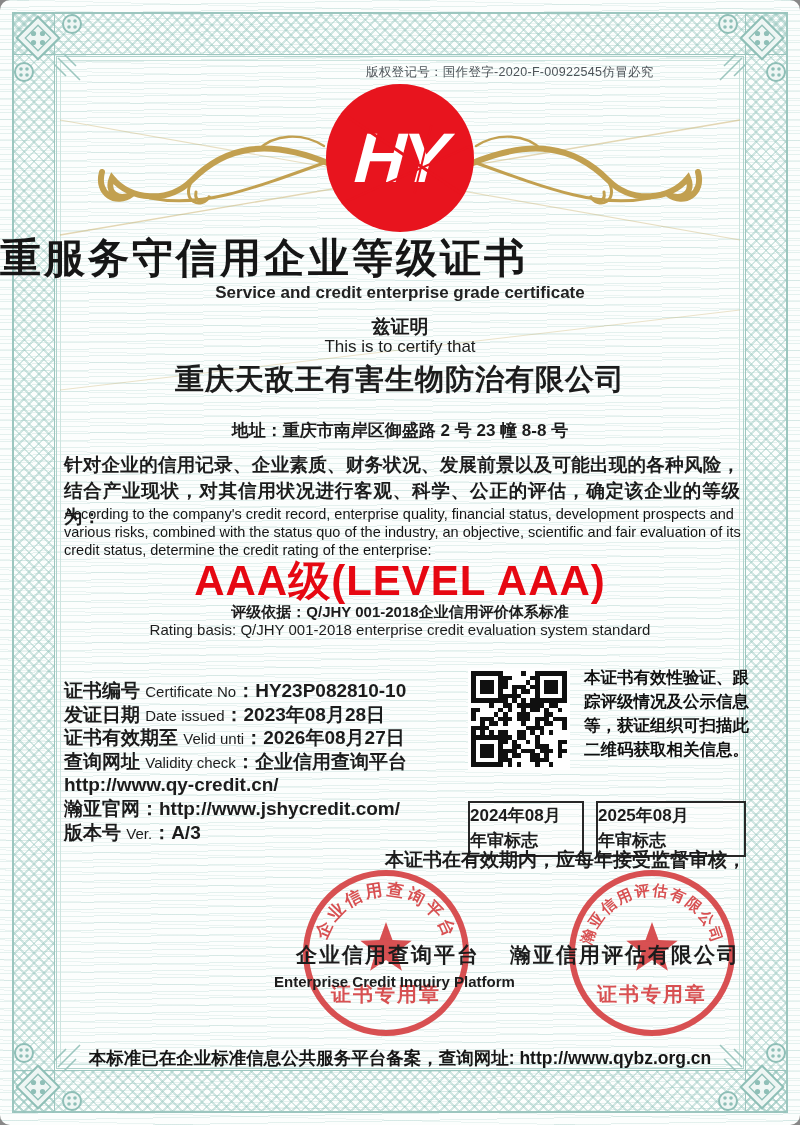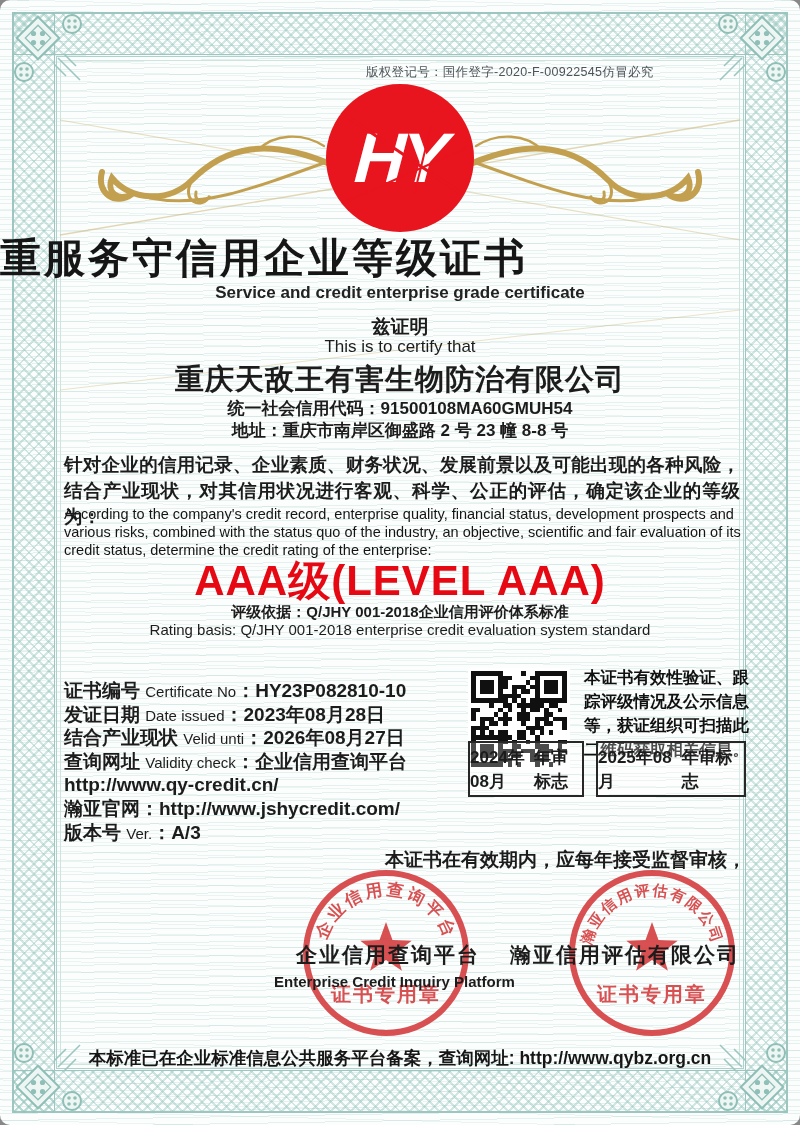--- a/index.html
+++ b/index.html
@@ -55,22 +55,22 @@
   
   .details{position:absolute;left:64px;top:675px;width:400px;}
   .detail-row{height:23.6px;line-height:32px;font-size:19px;font-weight:600;white-space:nowrap;}
   .detail-row .en{font-size:15px;font-weight:400;}
   
   .qr{position:absolute;left:468px;top:668px;width:102px;height:102px;background:#fff;padding:3px;box-sizing:border-box;
       display:grid;grid-template-columns:repeat(21,1fr);grid-template-rows:repeat(21,1fr);}
   .qm{background:transparent;}
   .qm.on{background:#101010;}
   .qr-note{position:absolute;left:584px;top:666px;width:166px;font-size:16.5px;font-weight:600;line-height:1.45;color:#101010;}
-  .year-box{position:absolute;top:741px;height:56px;border:2px solid #272727;box-sizing:border-box;
-      display:flex;align-items:flex-end;justify-content:center;font-size:17px;font-weight:600;line-height:1.45;background:rgba(255,255,255,.25);}
+  .year-box{position:absolute;top:801px;height:56px;border:2px solid #272727;box-sizing:border-box;
+      display:flex;flex-direction:column;align-items:flex-start;justify-content:center;font-size:17px;font-weight:600;line-height:1.45;background:rgba(255,255,255,.25);}
   .year-box.b1{left:468px;width:116px;}
   .year-box.b2{left:596px;width:150px;}
   .supervision{position:absolute;right:54px;top:845px;text-align:right;font-size:19px;font-weight:600;line-height:1.55;}
   
   .stamp{position:absolute;width:176px;height:176px;opacity:.88;}
   .stamp.s1{left:298px;top:865px;}
   .stamp.s2{left:564px;top:865px;}
   .org{position:absolute;text-align:center;}
   .org.o1{left:274px;width:228px;top:941px;}
   .org.o2{left:500px;width:250px;top:941px;}
@@ -217,34 +217,33 @@
     <div class="crack c1"></div>
     <div class="crack c2"></div>
     <div class="crack c3"></div>
   </div>
 
   <div class="title-zh">重服务守信用企业等级证书</div>
   <div class="title-en">Service and credit enterprise grade certificate</div>
   <div class="certify-zh">兹证明</div>
   <div class="certify-en">This is to certify that</div>
   <div class="company-name">重庆天敌王有害生物防治有限公司</div>
-  <div class="company-code">统一社会信用代码：91500108MA60GMUH54</div>
   <div class="company-address">地址：重庆市南岸区御盛路 2 号 23 幢 8-8 号</div>
 
   <div class="para-zh">针对企业的信用记录、企业素质、财务状况、发展前景以及可能出现的各种风险，结合产业现状，对其信用状况进行客观、科学、公正的评估，确定该企业的等级为：</div>
   <div class="para-en">According to the company's credit record, enterprise quality, financial status, development prospects and various risks, combined with the status quo of the industry, an objective, scientific and fair evaluation of its credit status, determine the credit rating of the enterprise:</div>
 
   <div class="rating-level">AAA级(LEVEL AAA)</div>
   <div class="basis-zh">评级依据：Q/JHY 001-2018企业信用评价体系标准</div>
   <div class="basis-en">Rating basis: Q/JHY 001-2018 enterprise credit evaluation system standard</div>
 
   <div class="details">
     <div class="detail-row"><span>证书编号 </span><span class="en">Certificate No</span><span>：</span><span>HY23P082810-10</span></div>
     <div class="detail-row"><span>发证日期 </span><span class="en">Date issued</span><span>：</span><span>2023年08月28日</span></div>
-    <div class="detail-row"><span>结合产业现状 </span><span class="en">Velid unti</span><span>：</span><span>2026年08月27日</span></div>
+    <div class="detail-row"><span>证书有效期至 </span><span class="en">Velid unti</span><span>：</span><span>2026年08月27日</span></div>
     <div class="detail-row"><span>查询网址 </span><span class="en">Validity check</span><span>：</span><span>企业信用查询平台</span></div>
     <div class="detail-row"><span></span><span class="en"></span><span></span><span>http://www.qy-credit.cn/</span></div>
     <div class="detail-row"><span>瀚亚官网</span><span class="en"></span><span>：</span><span>http://www.jshycredit.com/</span></div>
     <div class="detail-row"><span>版本号 </span><span class="en">Ver.</span><span>：</span><span>A/3</span></div>
   </div>
 
   <div class="qr">
       <div class="qm on"></div>
       <div class="qm on"></div>
       <div class="qm on"></div>

